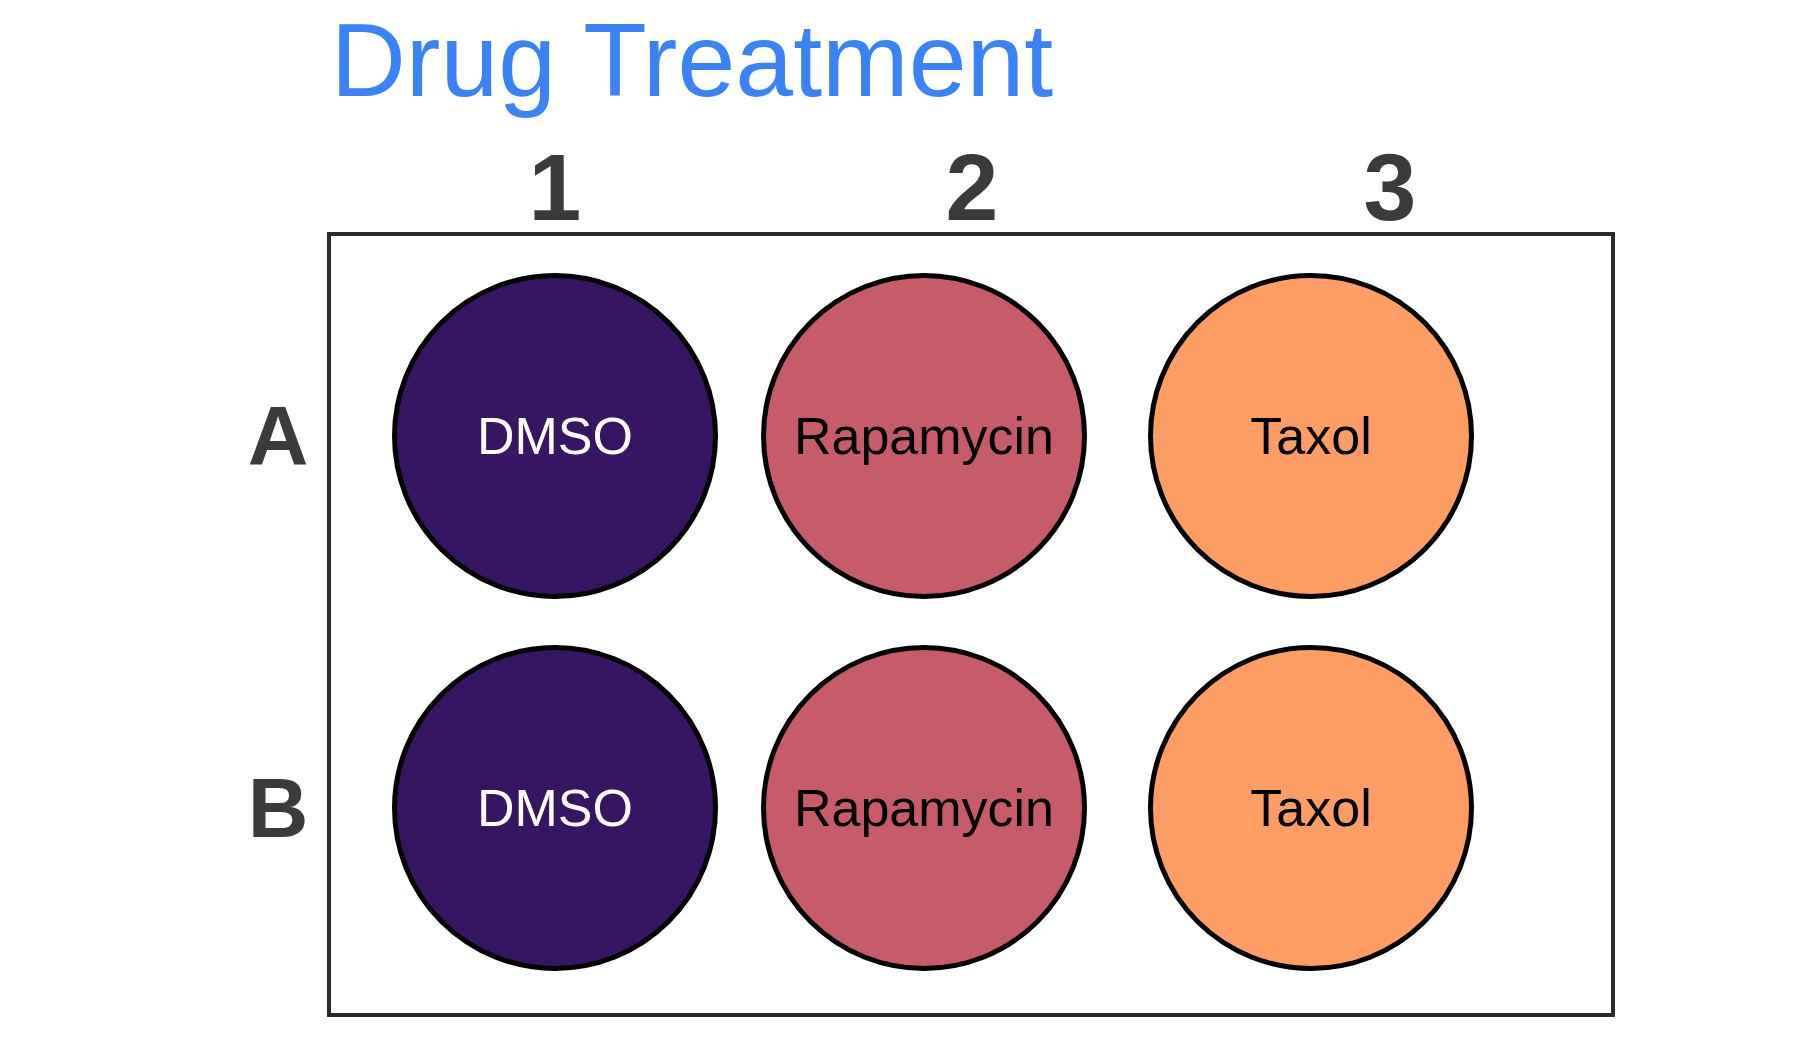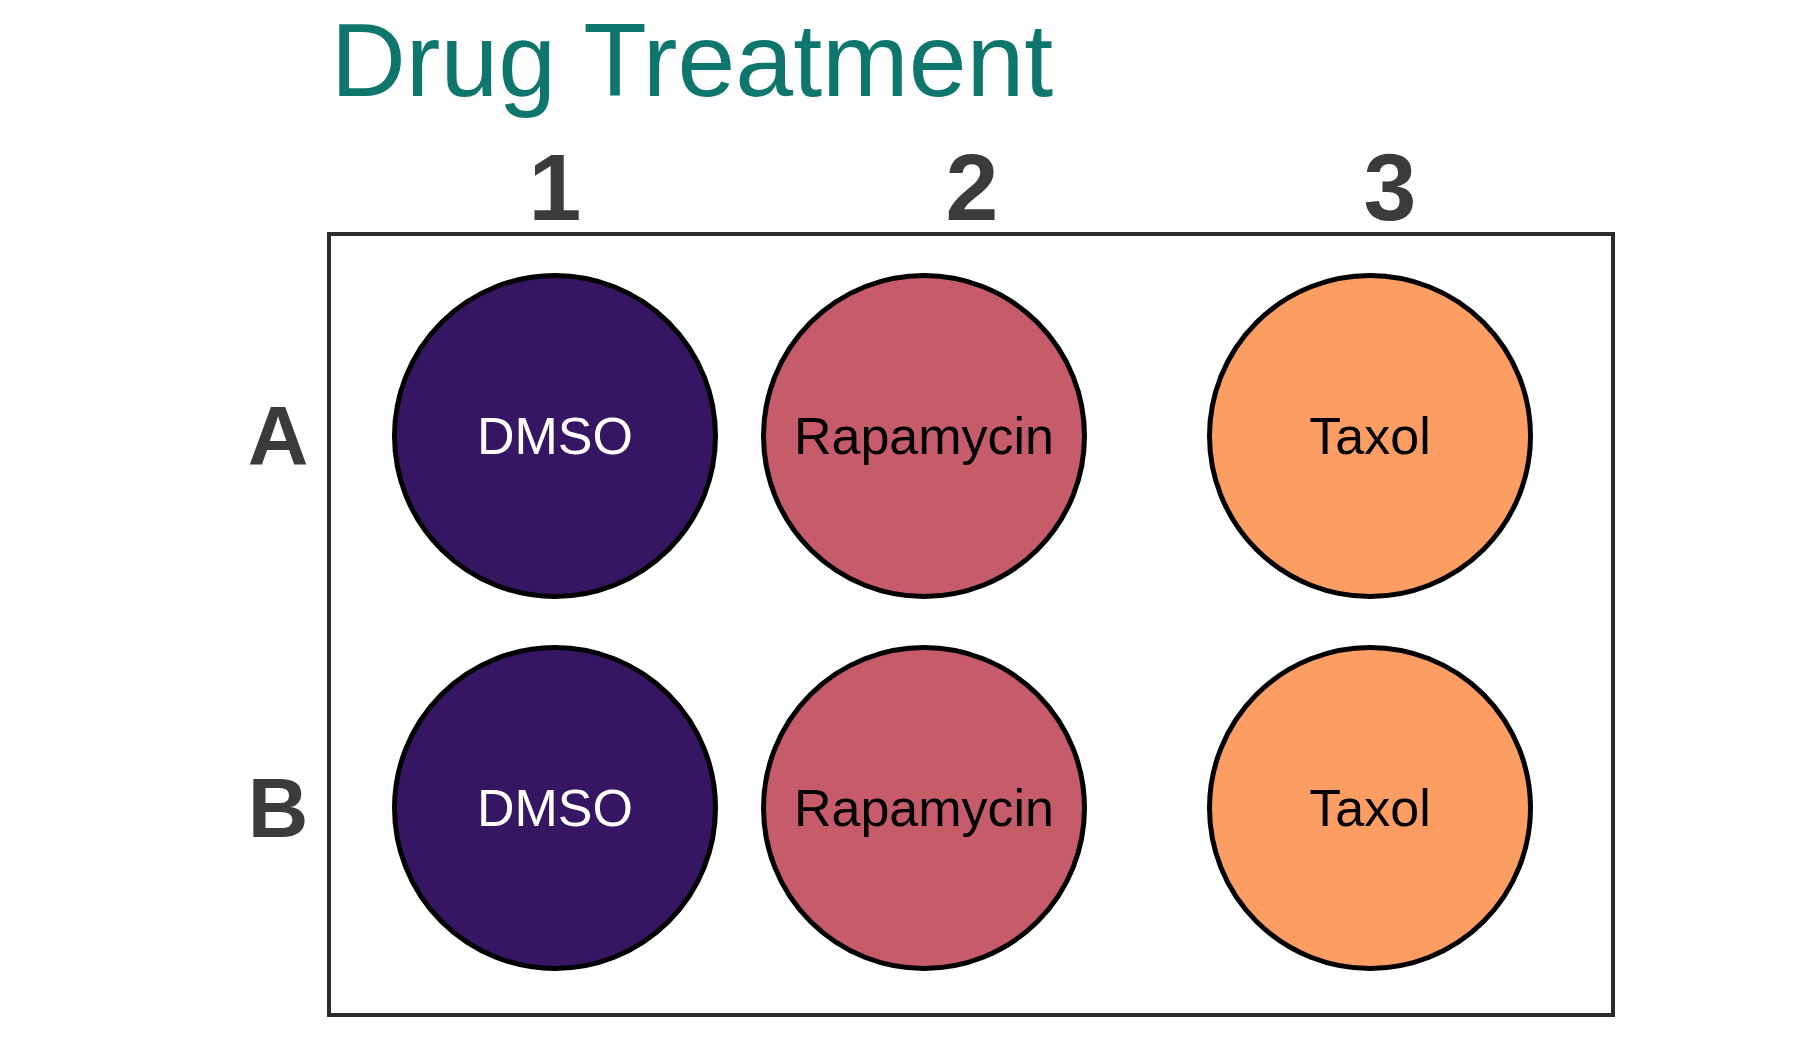--- a/index.html
+++ b/index.html
@@ -16,21 +16,21 @@
     overflow: hidden;
   }
   .figure-title {
     position: absolute;
     left: 692px;
     top: 8px;
     transform: translateX(-50%);
     font-size: 104px;
     line-height: 104px;
     font-weight: 400;
-    color: #0f766e;
+    color: #3b82f6;
     white-space: nowrap;
   }
   .col-label {
     position: absolute;
     top: 140px;
     width: 240px;
     height: 95px;
     line-height: 95px;
     text-align: center;
     font-size: 95px;
@@ -73,21 +73,21 @@
     border-radius: 50%;
     box-sizing: border-box;
     display: flex;
     align-items: center;
     justify-content: center;
     font-size: 52px;
     transform: translate(-50%, -50%);
   }
   .well-col-1 { left: 555px; }
   .well-col-2 { left: 924px; }
-  .well-col-3 { left: 1370px; }
+  .well-col-3 { left: 1311px; }
   .well-row-a { top: 436px; }
   .well-row-b { top: 808px; }
   .well-label {
     white-space: nowrap;
   }
 </style>
 </head>
 <body>
 
 <div class="canvas">

